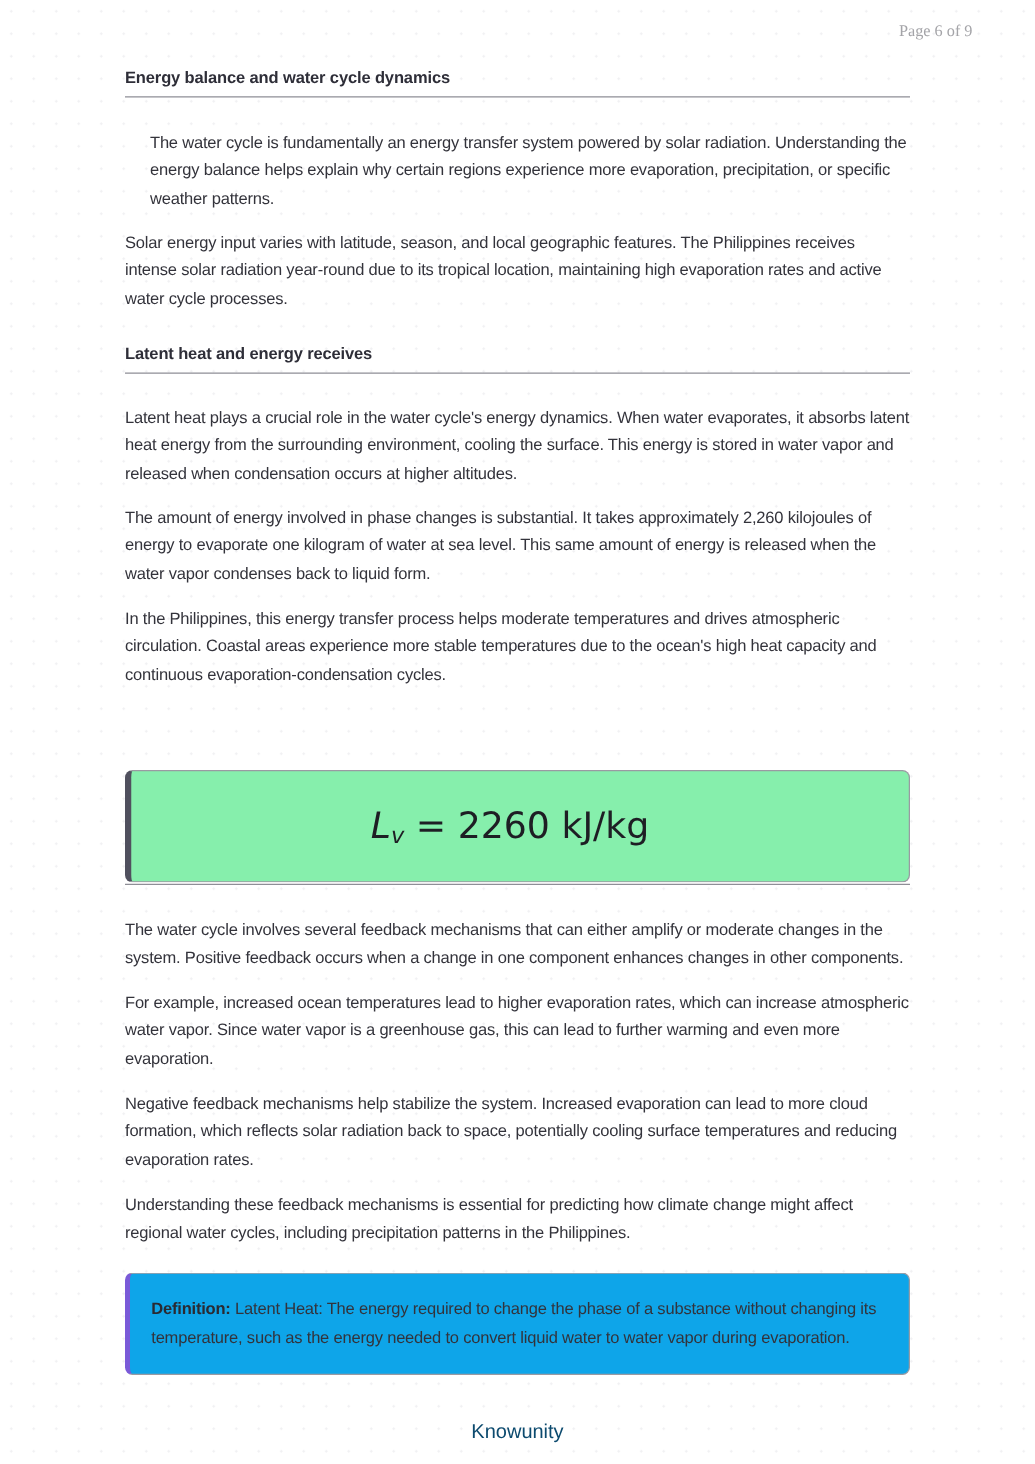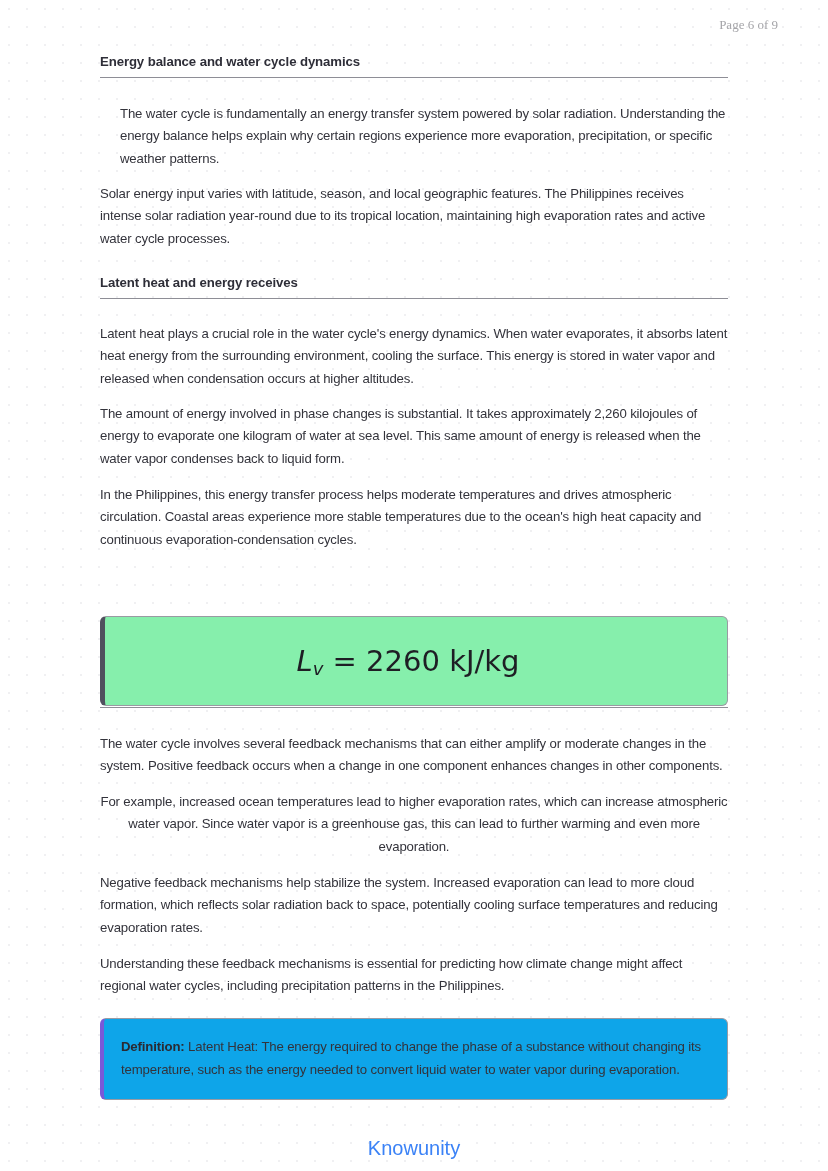--- a/index.html
+++ b/index.html
@@ -45,41 +45,41 @@
       border-radius: 6px; background: #0ea5e9;
       padding: 8px 0 0 17px; box-sizing: content-box; width: 606px; height: 73px;
     }
     .def-text {
       font-size: 13.2px; line-height: 23px; color: #33333b; letter-spacing: -0.15px;
       padding-top: 9px; padding-right: 10px;
     }
     .def-text b { color: #2a2a32; }
     .footer {
       position: absolute; top: 1137px; left: 0; width: 828px; text-align: center;
-      font-size: 20px; color: #3b82f6;
+      font-size: 16px; color: #0c4a6e;
     }
   </style>
 </head>
 <body>
 
 <div class="page-num">Page 6 of 9</div>
 
 <div class="content">
   <div class="heading" style="top:54px;">Energy balance and water cycle dynamics</div>
   <div class="para" style="top:103px;margin-left:20px;">The water cycle is fundamentally an energy transfer system powered by solar radiation. Understanding the energy balance helps explain why certain regions experience more evaporation, precipitation, or specific weather patterns.</div>
   <div class="para" style="top:183px;">Solar energy input varies with latitude, season, and local geographic features. The Philippines receives intense solar radiation year-round due to its tropical location, maintaining high evaporation rates and active water cycle processes.</div>
 
   <div class="heading" style="top:275px;">Latent heat and energy receives</div>
   <div class="para" style="top:323px;">Latent heat plays a crucial role in the water cycle's energy dynamics. When water evaporates, it absorbs latent heat energy from the surrounding environment, cooling the surface. This energy is stored in water vapor and released when condensation occurs at higher altitudes.</div>
   <div class="para" style="top:403px;">The amount of energy involved in phase changes is substantial. It takes approximately 2,260 kilojoules of energy to evaporate one kilogram of water at sea level. This same amount of energy is released when the water vapor condenses back to liquid form.</div>
   <div class="para" style="top:484px;">In the Philippines, this energy transfer process helps moderate temperatures and drives atmospheric circulation. Coastal areas experience more stable temperatures due to the ocean's high heat capacity and continuous evaporation-condensation cycles.</div>
 
   <div class="heading" style="top:684px;">Water cycle feedback mechanisms</div>
   <div class="para" style="top:733px;">The water cycle involves several feedback mechanisms that can either amplify or moderate changes in the system. Positive feedback occurs when a change in one component enhances changes in other components.</div>
-  <div class="para" style="top:791px;text-align:center;">For example, increased ocean temperatures lead to higher evaporation rates, which can increase atmospheric water vapor. Since water vapor is a greenhouse gas, this can lead to further warming and even more evaporation.</div>
+  <div class="para" style="top:791px;">For example, increased ocean temperatures lead to higher evaporation rates, which can increase atmospheric water vapor. Since water vapor is a greenhouse gas, this can lead to further warming and even more evaporation.</div>
   <div class="para" style="top:872px;">Negative feedback mechanisms help stabilize the system. Increased evaporation can lead to more cloud formation, which reflects solar radiation back to space, potentially cooling surface temperatures and reducing evaporation rates.</div>
   <div class="para" style="top:953px;">Understanding these feedback mechanisms is essential for predicting how climate change might affect regional water cycles, including precipitation patterns in the Philippines.</div>
 </div>
 
 <div class="formula-box">
   <div class="formula"><span class="var">L</span><sub>v</sub><span> = 2260 kJ/kg</span></div>
 </div>
 
 <div class="def-box" style="top:1018px; padding:0 0 0 17px; height:80px;">
   <div class="def-text" style="padding-top:16px;"><b>Definition:</b><span> Latent Heat: The energy required to change the phase of a substance without changing its temperature, such as the energy needed to convert liquid water to water vapor during evaporation.</span></div>

